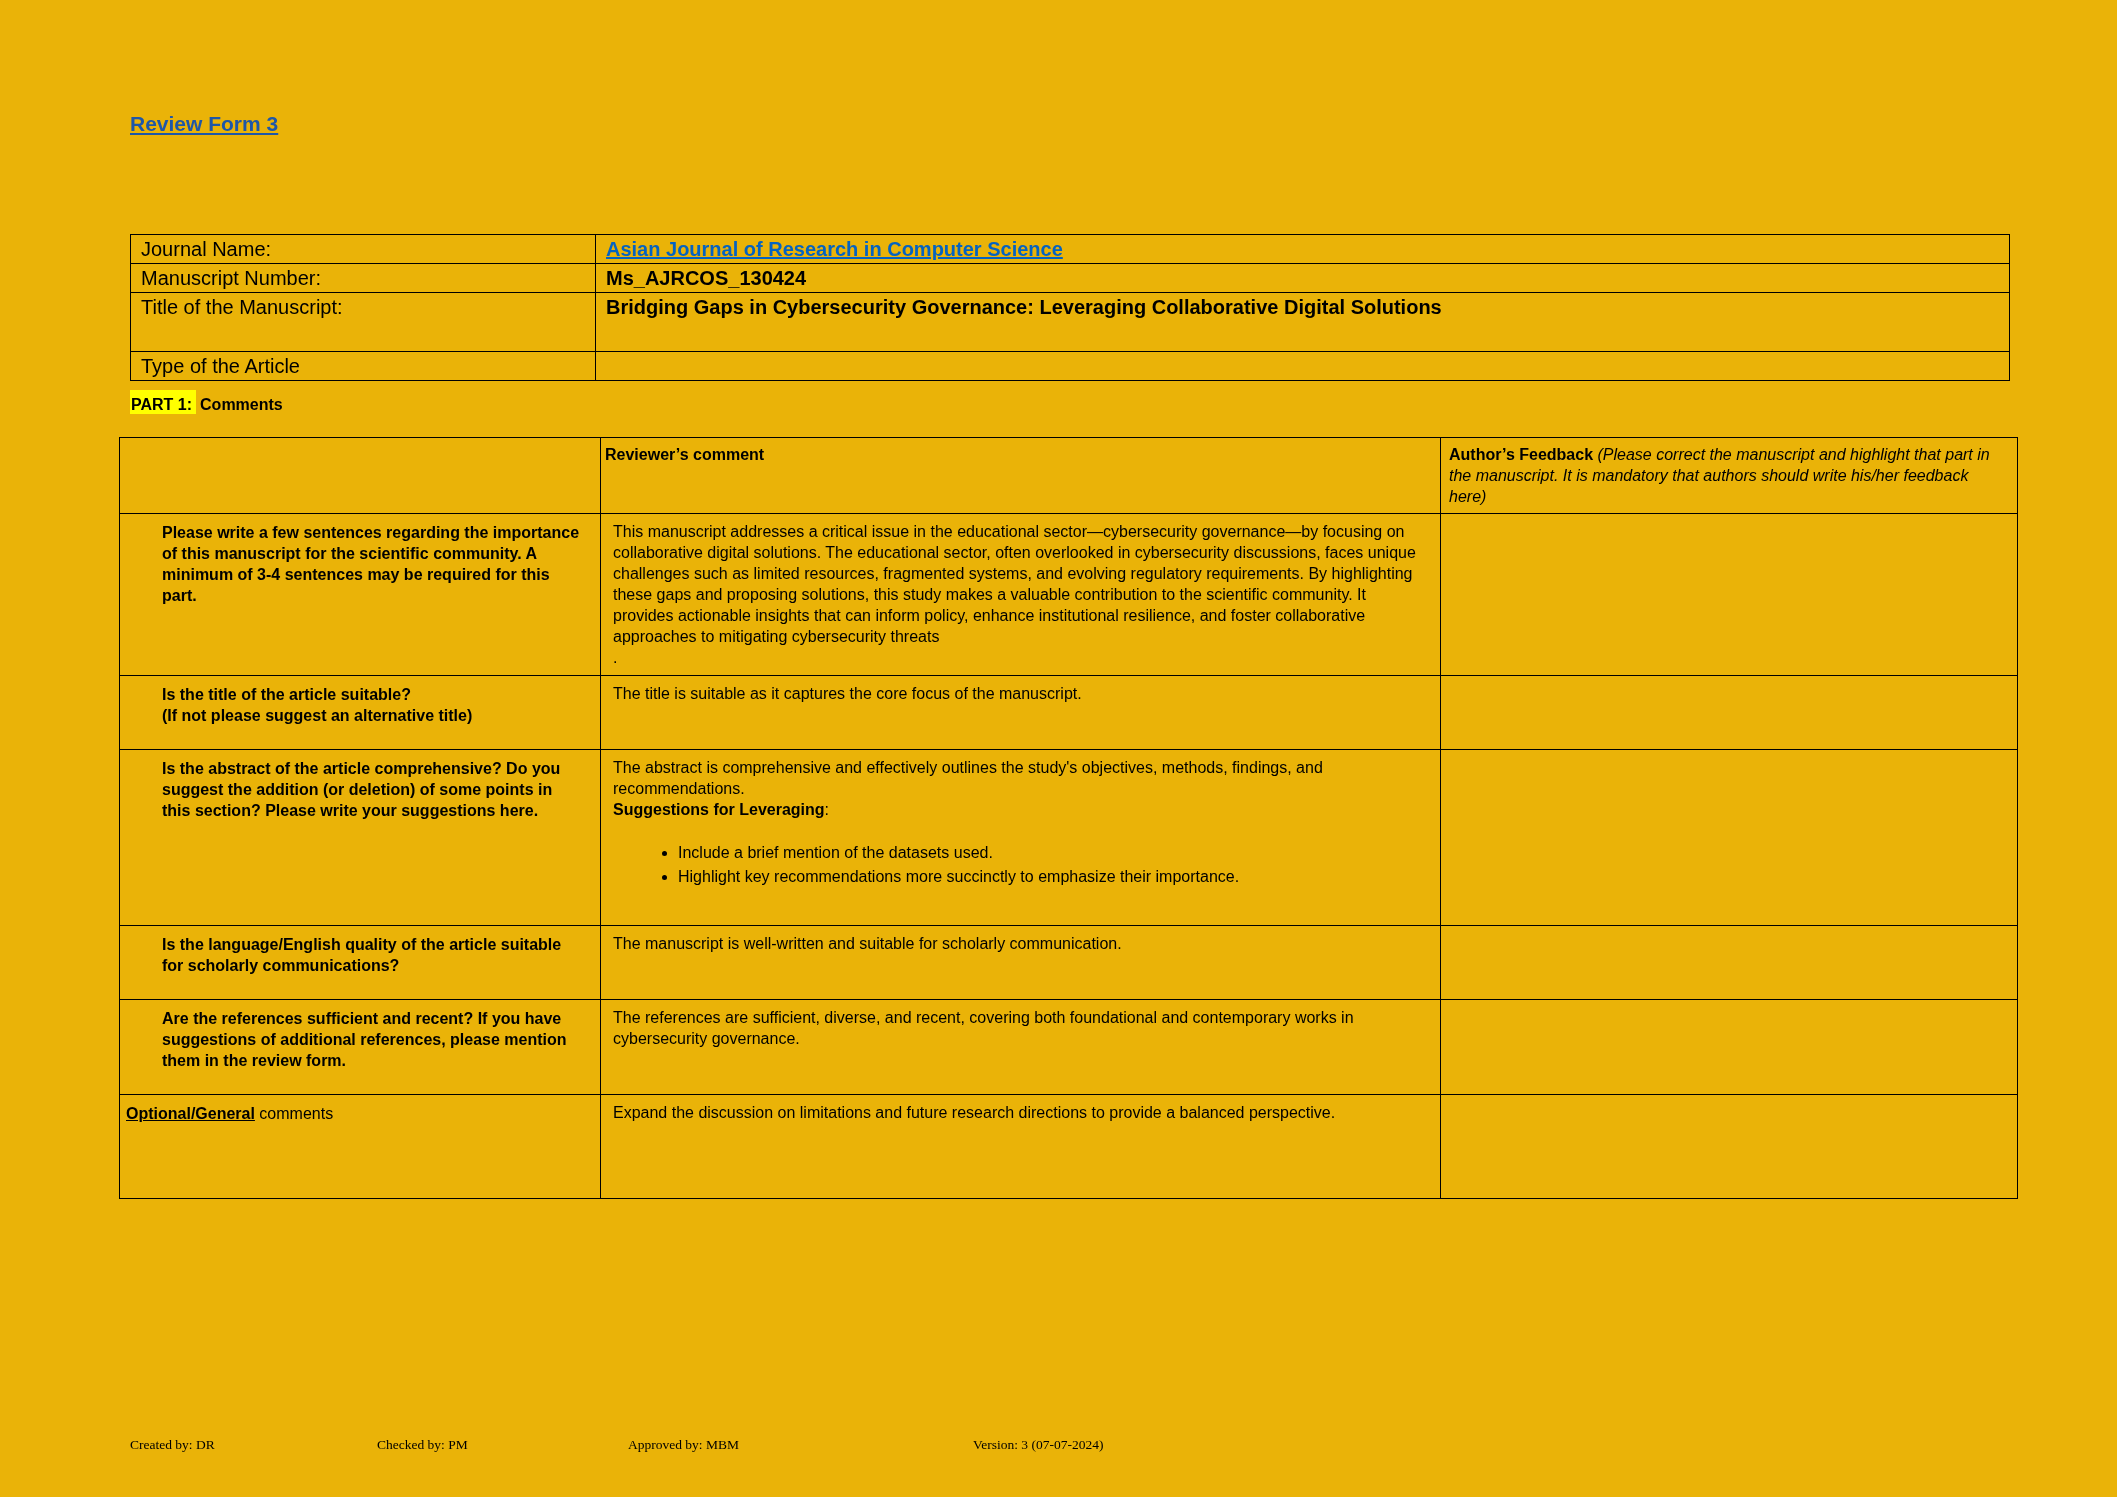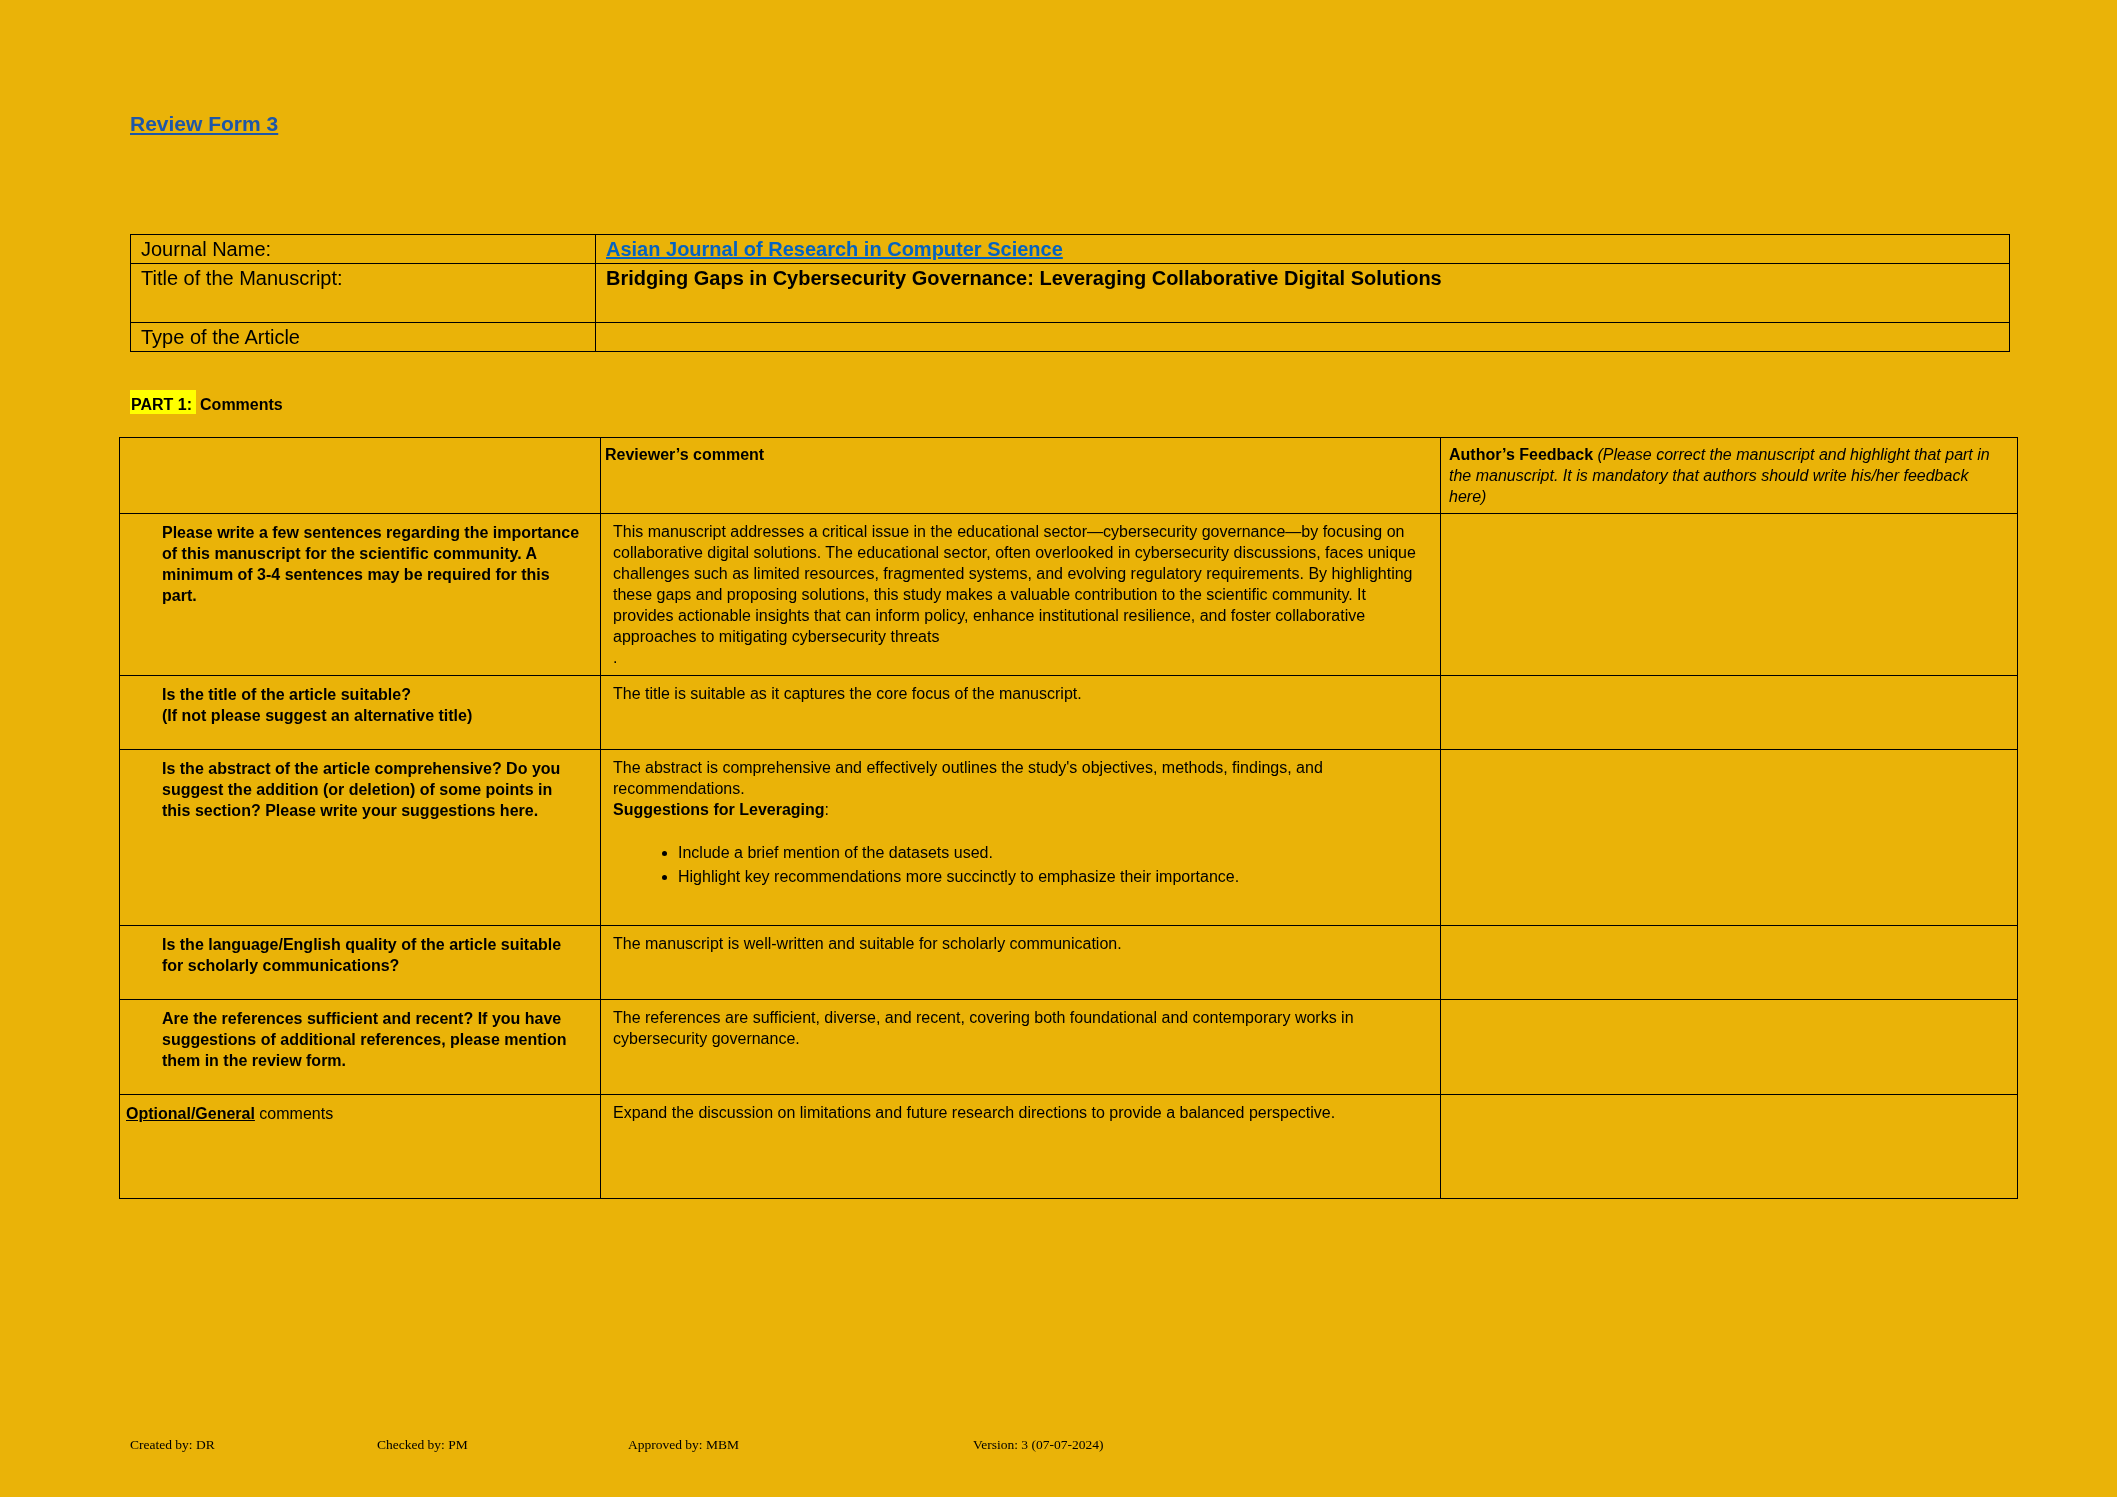--- a/index.html
+++ b/index.html
@@ -84,20 +84,24 @@
   <table class="meta-table">
     <colgroup>
         <col class="mc1">
         <col>
       </colgroup>
     <tbody>
         <tr>
       <td class="m-label">Journal Name:</td>
       <td class="m-value"><a class="journal-link">Asian Journal of Research in Computer Science</a></td>
     </tr>
+    <tr>
+      <td class="m-label">Manuscript Number:</td>
+      <td class="m-value m-bold">Ms_AJRCOS_130424</td>
+    </tr>
     <tr class="tall">
       <td class="m-label va-top">Title of the Manuscript:</td>
       <td class="m-value m-bold va-mid">Bridging Gaps in Cybersecurity Governance: Leveraging Collaborative Digital Solutions</td>
     </tr>
     <tr>
       <td class="m-label">Type of the Article</td>
       <td class="m-value"></td>
     </tr>
   </tbody>
     </table>

